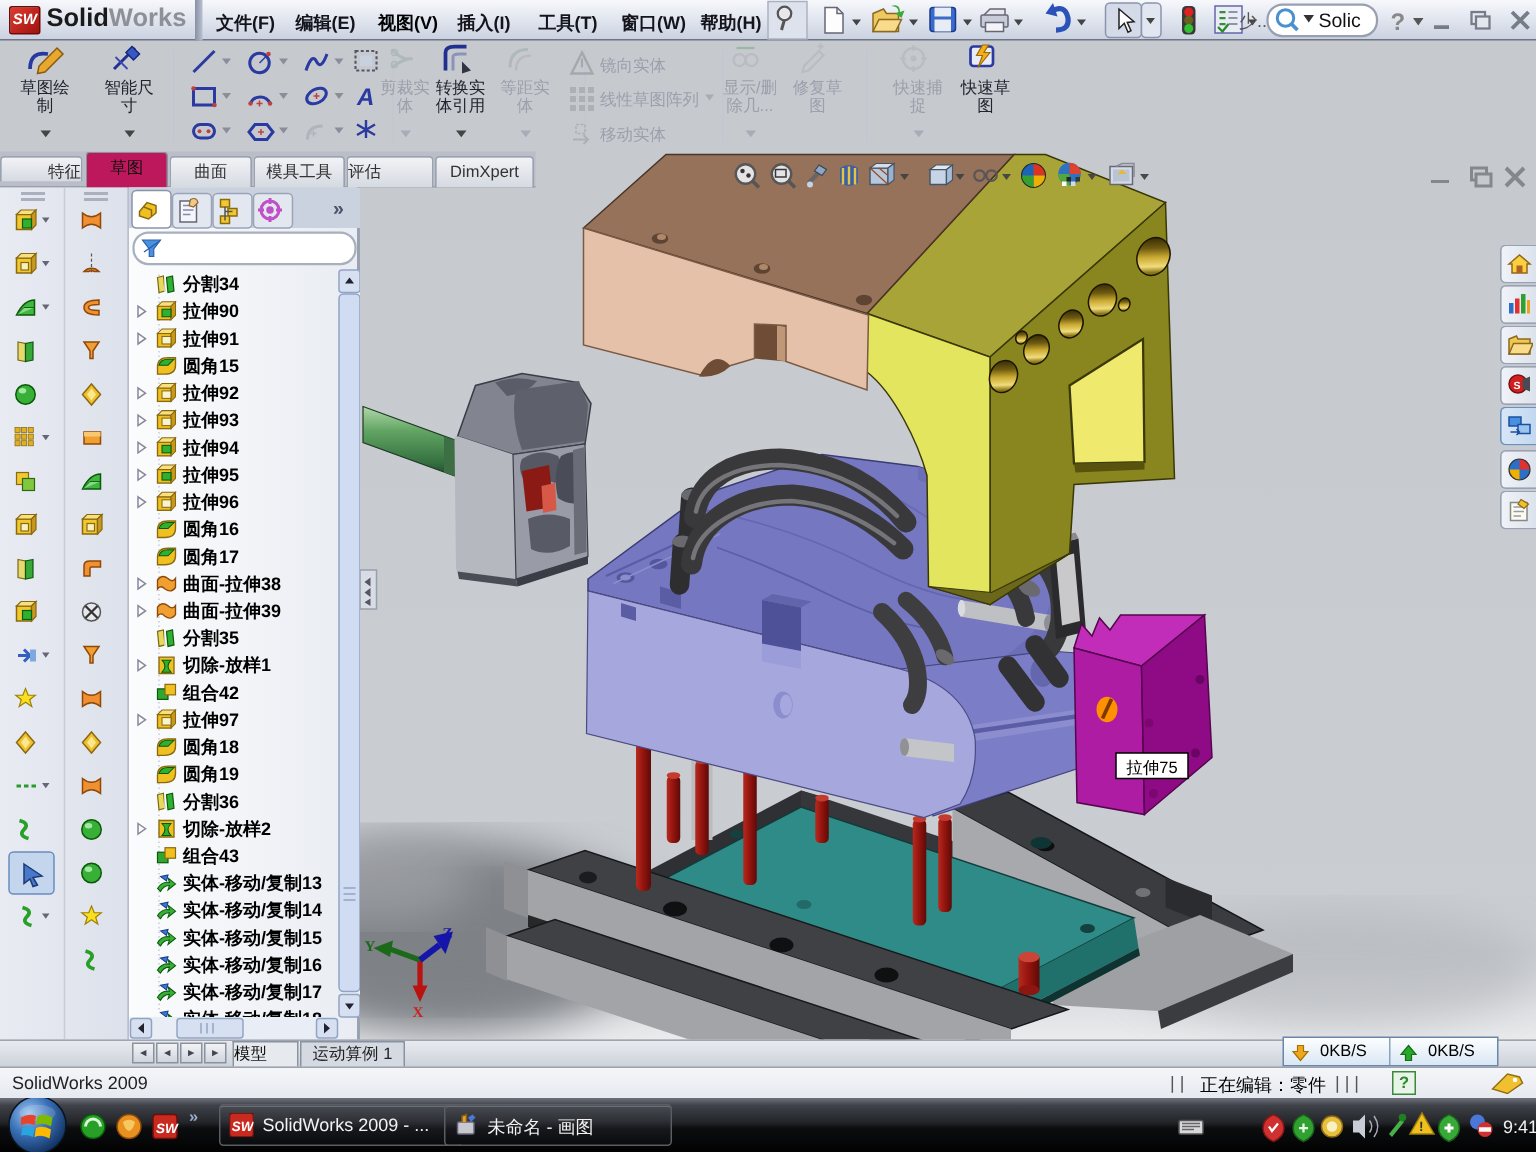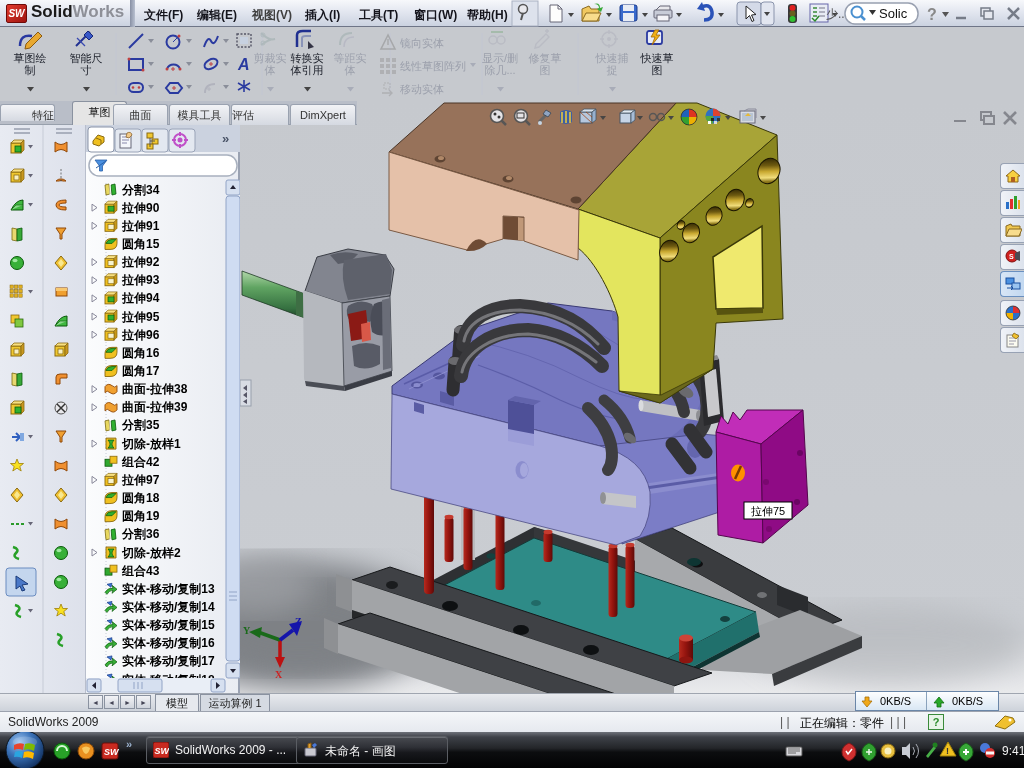--- a/index.html
+++ b/index.html
@@ -328,21 +328,21 @@
 </svg>
 
 <div class="abs" style="left:0;top:0;width:1024px;height:27px;background:linear-gradient(180deg,#F7F8FB 0%,#E3E7F0 45%,#CBD2E0 100%);border-bottom:1px solid #6E7587;">
  <div class="abs" style="left:6px;top:4px;width:21px;height:19px;background:linear-gradient(135deg,#E23A2E,#9E1410);border-radius:2px;border:1px solid #6E0A08;color:#fff;font-weight:bold;font-size:10px;text-align:center;line-height:18px;font-style:italic;">SW</div>
  <div class="abs tx" style="left:31px;top:2px;font-size:17px;font-weight:bold;color:#1A1A1A;">Solid<span style="color:#8E9098">Works</span></div>
  <div class="abs" style="left:130px;top:0;width:5px;height:27px;background:linear-gradient(90deg,#8890A4,#B8C0D0);"></div>
 </div>
 
 <div class="abs tx" style="left:144px;top:7px;font-size:12px;color:#14141C;font-weight:bold;">文件(F)</div>
 <div class="abs tx" style="left:197px;top:7px;font-size:12px;color:#14141C;font-weight:bold;">编辑(E)</div>
-<div class="abs tx" style="left:252px;top:7px;font-size:12px;color:#404040;font-weight:bold;">视图(V)</div>
+<div class="abs tx" style="left:252px;top:7px;font-size:12px;color:#000000;font-weight:bold;">视图(V)</div>
 <div class="abs tx" style="left:305px;top:7px;font-size:12px;color:#14141C;font-weight:bold;">插入(I)</div>
 <div class="abs tx" style="left:359px;top:7px;font-size:12px;color:#14141C;font-weight:bold;">工具(T)</div>
 <div class="abs tx" style="left:414px;top:7px;font-size:12px;color:#14141C;font-weight:bold;">窗口(W)</div>
 <div class="abs tx" style="left:467px;top:7px;font-size:12px;color:#14141C;font-weight:bold;">帮助(H)</div>
 <svg class="abs" style="left:510px;top:0" width="514" height="27" viewBox="0 0 514 27">
 
 <g>
  <rect x="2" y="1" width="26" height="25" fill="#DDE2EC" stroke="#AAB2C2" stroke-width="1"></rect>
  <circle cx="13" cy="9" r="4.5" fill="#E8E8EC" stroke="#555" stroke-width="1.5"></circle>
         <line x1="13" y1="13" x2="11" y2="20" stroke="#555" stroke-width="2"></line>
@@ -577,21 +577,21 @@
         <g transform="translate(645,1)">
           <rect x="2" y="3" width="15" height="13" rx="2" fill="#E8ECF8" stroke="#2A3AA0" stroke-width="1.8"></rect>
           <path d="M10,2 l-4,7 4,0 -3,8 8,-10 -4,0 3,-5 z" fill="#F0B018" stroke="#A06808" stroke-width="0.8"></path>
         </g>
       </g>
       <text x="657" y="35" font-size="11" fill="#20242E" text-anchor="middle">快速草</text>
       <text x="657" y="47" font-size="11" fill="#20242E" text-anchor="middle">图</text>
 </svg>
 <div class="abs" style="left:0;top:101px;width:357px;height:24px;background:#B9BEC8;border-bottom:1px solid #98A0AC;"></div>
 <div class="abs tx" style="left:0;top:104px;width:55px;height:17px;background:linear-gradient(180deg,#F2F3F6,#D5D9E1);border:1px solid #9AA2B0;border-bottom:none;color:#333;font-size:11px;text-align:right;line-height:20px;border-radius:3px 3px 0 0;">特征</div>
-<div class="abs tx" style="left:57px;top:101px;width:55px;height:24px;background:#e5e5e5;border:1px solid #8A92A0;border-bottom:none;color:#111;font-size:11px;text-align:center;line-height:20px;border-radius:3px 3px 0 0;margin-left:15px;">草图</div>
+<div class="abs tx" style="left:57px;top:101px;width:55px;height:24px;background:#be185d;border:1px solid #8A92A0;border-bottom:none;color:#111;font-size:11px;text-align:center;line-height:20px;border-radius:3px 3px 0 0;">草图</div>
 <div class="abs tx" style="left:113px;top:104px;width:55px;height:21px;background:linear-gradient(180deg,#F2F3F6,#D5D9E1);border:1px solid #9AA2B0;border-bottom:none;color:#333;font-size:11px;text-align:center;line-height:20px;border-radius:3px 3px 0 0;">曲面</div>
 <div class="abs tx" style="left:169px;top:104px;width:61px;height:21px;background:linear-gradient(180deg,#F2F3F6,#D5D9E1);border:1px solid #9AA2B0;border-bottom:none;color:#333;font-size:11px;text-align:center;line-height:20px;border-radius:3px 3px 0 0;">模具工具</div>
 <div class="abs tx" style="left:231px;top:104px;width:58px;height:21px;background:linear-gradient(180deg,#F2F3F6,#D5D9E1);border:1px solid #9AA2B0;border-bottom:none;color:#333;font-size:11px;line-height:20px;border-radius:3px 3px 0 0;">评估</div>
 <div class="abs tx" style="left:290px;top:104px;width:66px;height:21px;background:linear-gradient(180deg,#F2F3F6,#D5D9E1);border:1px solid #9AA2B0;border-bottom:none;color:#333;font-size:11px;text-align:center;line-height:20px;border-radius:3px 3px 0 0;">DimXpert</div>
 <div class="abs" style="left:0;top:125px;width:86px;height:568px;background:linear-gradient(90deg,#E8EBF2,#DDE1EB);border-right:1px solid #B8BECC;"></div>
 <svg class="abs" style="left:0;top:125px" width="86" height="568" viewBox="0 0 86 568">
 <line x1="43" y1="0" x2="43" y2="568" stroke="#C6CBD6" stroke-width="1"></line>
 <g fill="#AAB0BE">
         <rect x="14" y="3" width="16" height="2"></rect>
         <rect x="14" y="7" width="16" height="2"></rect>
@@ -1002,21 +1002,21 @@
 <div class="abs" style="left:1000px;top:327px;width:24px;height:26px;background:linear-gradient(90deg,#F0F3F8,#DCE2EC);border:1px solid #98A2B4;border-right:none;border-radius:4px 0 0 4px;"><svg width="18" height="18" style="margin:3px 0 0 3px" viewBox="0 0 18 18">
         <rect x="3" y="4" width="11" height="12" fill="#FBFBF0" stroke="#888" stroke-width="1"></rect>
         <path d="M5,7 l7,0 M5,10 l7,0 M5,13 l5,0" stroke="#99A" stroke-width="1"></path>
         <path d="M10,2 l5,3 -3,3 -4,-3 z" fill="#F0C030" stroke="#8A6A10" stroke-width="0.8"></path>
       </svg></div>
 <div class="abs" style="left:0;top:693px;width:1024px;height:18px;background:linear-gradient(180deg,#E8EAEE,#CDD2DA);border-top:1px solid #A0A6B0;"></div>
 <div class="abs" style="left:88px;top:695px;width:15px;height:14px;background:linear-gradient(180deg,#F2F3F6,#D0D5DD);border:1px solid #8A92A0;font-size:7px;color:#445;text-align:center;line-height:13px;">◄</div>
 <div class="abs" style="left:104px;top:695px;width:15px;height:14px;background:linear-gradient(180deg,#F2F3F6,#D0D5DD);border:1px solid #8A92A0;font-size:7px;color:#445;text-align:center;line-height:13px;">◄</div>
 <div class="abs" style="left:120px;top:695px;width:15px;height:14px;background:linear-gradient(180deg,#F2F3F6,#D0D5DD);border:1px solid #8A92A0;font-size:7px;color:#445;text-align:center;line-height:13px;">►</div>
 <div class="abs" style="left:136px;top:695px;width:15px;height:14px;background:linear-gradient(180deg,#F2F3F6,#D0D5DD);border:1px solid #8A92A0;font-size:7px;color:#445;text-align:center;line-height:13px;">►</div>
-<div class="abs tx" style="left:155px;top:694px;width:44px;height:17px;background:#E6E9EE;border:1px solid #8A92A0;border-bottom:none;font-size:11px;text-align:center;line-height:16px;color:#111;">模型</div>
+<div class="abs tx" style="left:155px;top:694px;width:44px;height:17px;background:#E6E9EE;border:1px solid #8A92A0;border-bottom:none;font-size:11px;line-height:16px;color:#111;">模型</div>
 <div class="abs tx" style="left:200px;top:694px;width:70px;height:17px;background:#D5DAE2;border:1px solid #8A92A0;border-bottom:none;font-size:11px;text-align:center;line-height:16px;color:#222;">运动算例 1</div>
 
 <div class="abs" style="left:855px;top:691px;width:144px;height:20px;border:1px solid #6A86A8;background:linear-gradient(180deg,#FDFEFF,#D9E7F4);font-size:11px;color:#000;">
  <div class="abs" style="left:0;top:0;width:71px;height:18px;border-right:1px solid #8AA2BC;">
         <svg style="position:absolute;left:5px;top:4px" width="12" height="12" viewBox="0 0 12 12">
           <path d="M6,11 L1,5 L4,5 L4,1 L8,1 L8,5 L11,5 Z" fill="#F0A818" stroke="#A87008" stroke-width="0.8"></path>
         </svg>
         <span class="abs tx" style="left:24px;top:3px;">0KB/S</span>
       </div>
  <div class="abs" style="left:72px;top:0;width:71px;height:18px;">

